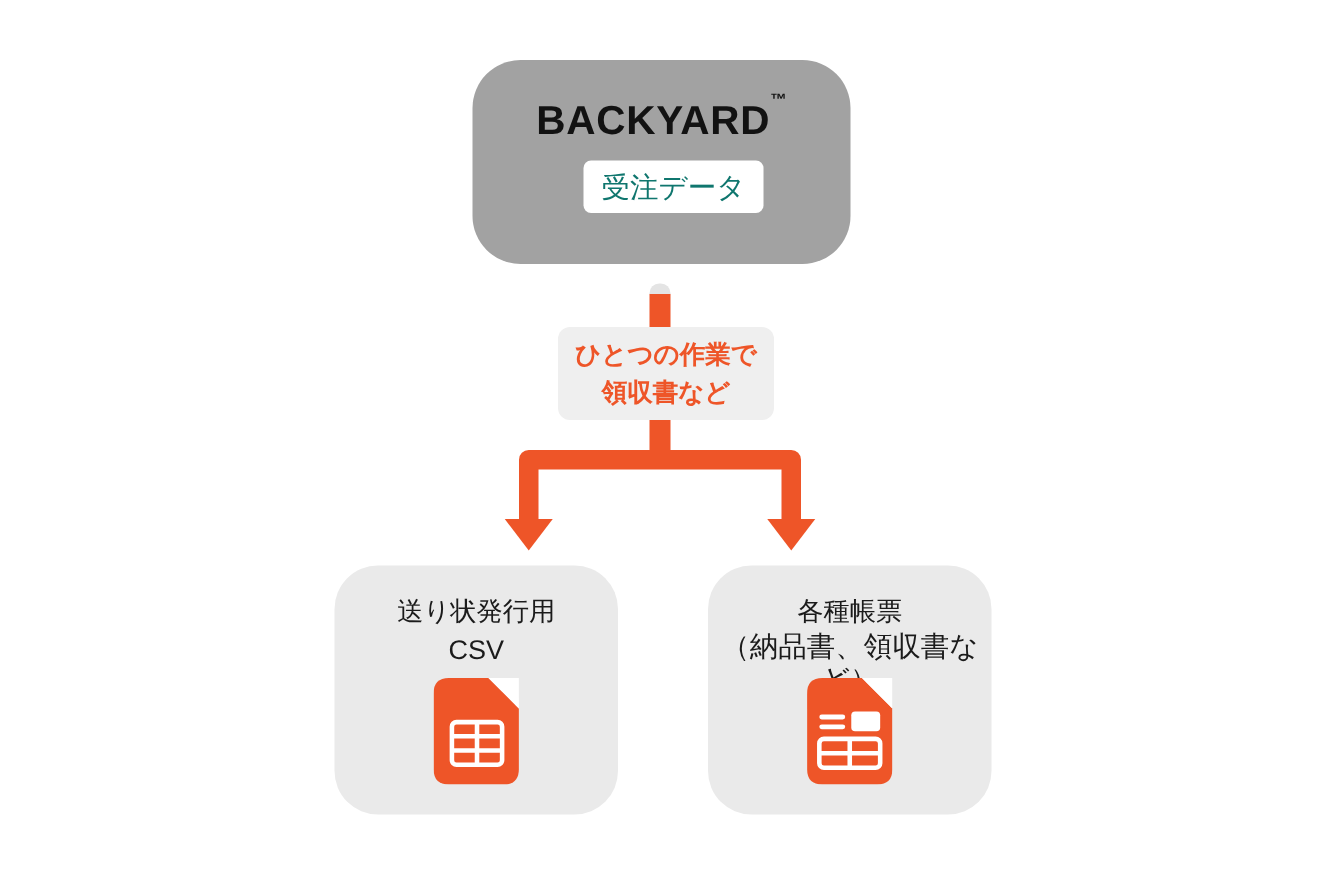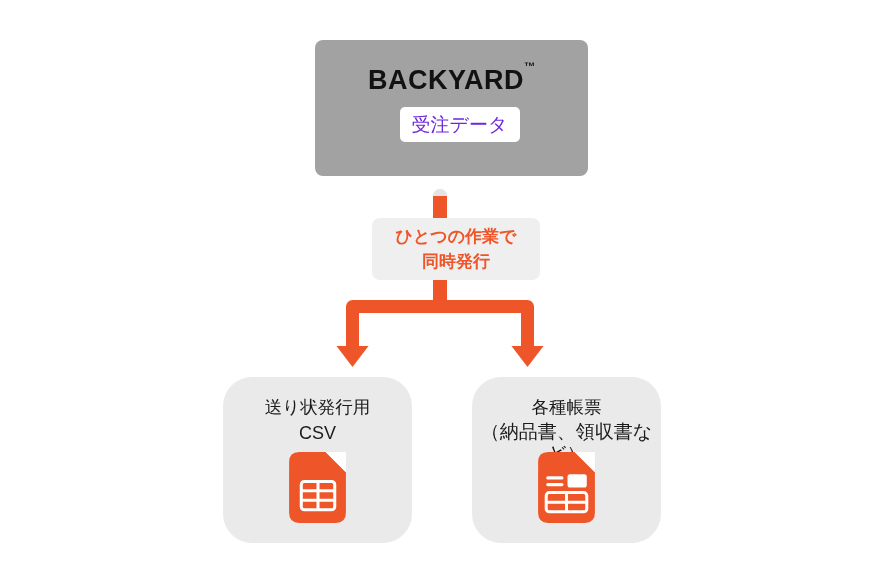--- a/index.html
+++ b/index.html
@@ -12,42 +12,42 @@
     --badge-white:#FFFFFF;
   }
   *{margin:0;padding:0;box-sizing:border-box;}
   html,body{background:#fff;}
   body{font-family:"Liberation Sans","DejaVu Sans",sans-serif;}
   .canvas{
     position:relative;width:880px;height:586px;background:#fff;overflow:hidden;
   }
   
   .source-box{
-    position:absolute;left:315px;top:40px;width:273px;height:136px;
-    background:var(--source-box-gray);border-radius:8px;
+    position:absolute;left:315px;top:40px;width:252px;height:136px;
+    background:var(--source-box-gray);border-radius:32px;
     display:flex;flex-direction:column;align-items:center;
   }
   .brand-title{
     margin-top:27px;font-size:27px;font-weight:bold;letter-spacing:.5px;
     color:#121212;line-height:1;
   }
   .tm-mark{font-size:11px;font-weight:bold;vertical-align:super;position:relative;top:-9px;letter-spacing:0;}
   .order-badge{
     margin-top:13px;width:120px;height:35px;background:var(--badge-white);
     border-radius:5px;display:flex;align-items:center;justify-content:center;
-    font-size:19px;color:#6d28d9;margin-left:16px;
+    font-size:19px;color:#0f766e;margin-left:16px;
   }
   
   .connector-svg{position:absolute;left:0;top:0;width:880px;height:586px;z-index:1;pointer-events:none;}
   .fill-accent{fill:var(--accent-orange);}
   .stroke-accent{stroke:var(--accent-orange);fill:none;stroke-width:13;stroke-linejoin:round;}
   .fill-cap{fill:var(--connector-cap-gray);}
   
   .process-label{
-    position:absolute;left:372px;top:218px;width:168px;height:62px;z-index:2;
+    position:absolute;left:372px;top:218px;width:144px;height:62px;z-index:2;
     background:var(--process-box-gray);border-radius:8px;
     display:flex;flex-direction:column;align-items:center;justify-content:center;
     color:var(--accent-orange);font-size:17px;font-weight:bold;line-height:25px;
     text-align:center;
   }
   
   .output-box{
     position:absolute;top:377px;width:189px;height:166px;
     background:var(--output-box-gray);border-radius:29px;
     display:flex;flex-direction:column;align-items:center;
@@ -81,21 +81,21 @@
   <svg class="connector-svg" viewBox="0 0 880 586" xmlns="http://www.w3.org/2000/svg" aria-hidden="true">
     <rect class="fill-cap" x="433" y="189" width="14" height="13" rx="6.5"></rect>
     <rect class="fill-accent" x="433" y="196" width="14" height="112"></rect>
     <path class="stroke-accent" d="M352.5 349 V306.5 H527.5 V349"></path>
     <polygon class="fill-accent" points="336.5,346 368.5,346 352.5,367"></polygon>
     <polygon class="fill-accent" points="511.5,346 543.5,346 527.5,367"></polygon>
   </svg>
 
   <div class="process-label">
     <span>ひとつの作業で</span>
-    <span>同時発行</span>
+    <span>領収書など</span>
   </div>
 
   <div class="output-box left">
     <div class="out-line1">送り状発行用</div>
     <div class="out-line2">CSV</div>
     <svg class="file-icon" viewBox="0 0 56 70" xmlns="http://www.w3.org/2000/svg" aria-hidden="true">
       <path class="icon-body" d="M10 0 H36 L56 20 V60 Q56 70 46 70 H10 Q0 70 0 60 V10 Q0 0 10 0 Z"></path>
       <path class="icon-fold" d="M36 0 H56 V20 Z"></path>
       <rect class="icon-line" x="12" y="29" width="33" height="28" rx="3"></rect>
       <line class="icon-line" x1="28.5" y1="29" x2="28.5" y2="57"></line>

